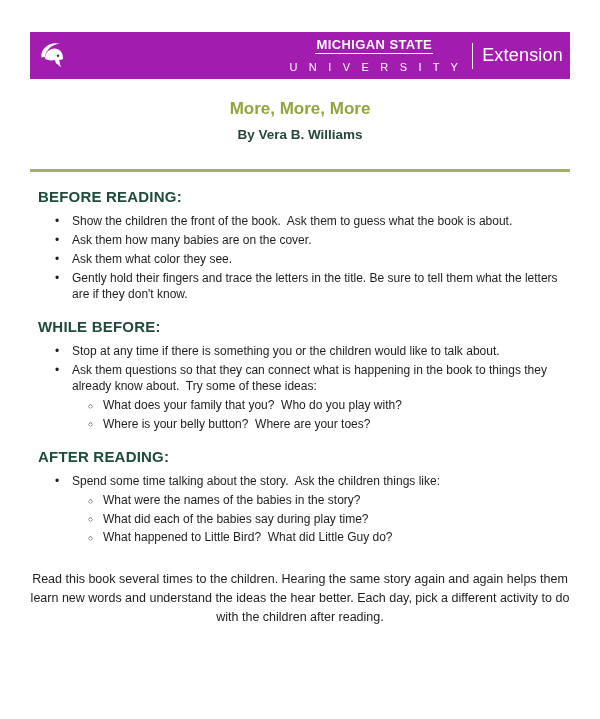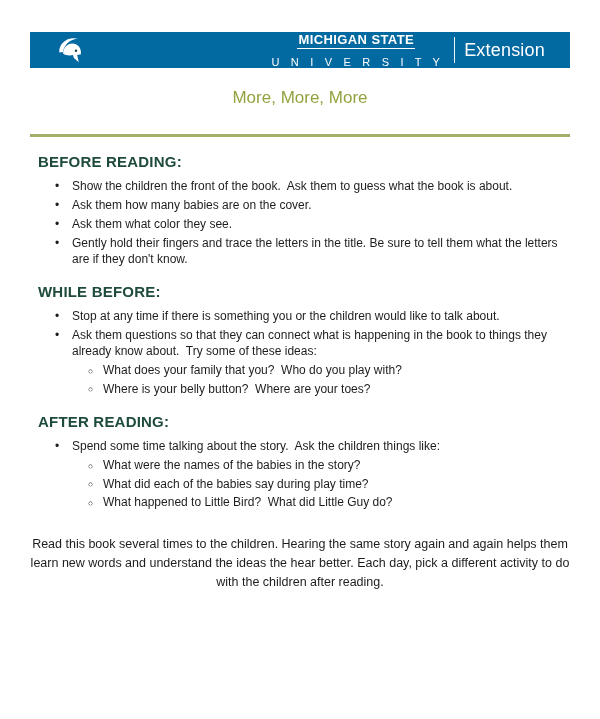--- a/index.html
+++ b/index.html
@@ -5,42 +5,42 @@
   html,body{margin:0;padding:0;}
   body{
     width:600px;height:719px;background:#ffffff;overflow:hidden;
     font-family:"Liberation Sans","DejaVu Sans",sans-serif;
     -webkit-font-smoothing:antialiased;
   }
   .page{width:600px;height:719px;position:relative;}
 
   
   .msu-bar{
-    margin:32px 30px 0 30px;height:20px;background:#0369a1;
+    margin:32px 30px 0 30px;height:47px;background:#a21caf;
     display:flex;align-items:center;justify-content:space-between;
-    padding:18px;box-sizing:border-box;
+    padding:0;box-sizing:border-box;
   }
   .helmet-wrap{margin-left:9px;display:flex;align-items:center;height:100%;}
   .msu-wordmark{display:flex;align-items:center;color:#ffffff;margin-right:7px;}
   .msu-stack{display:flex;flex-direction:column;align-items:center;line-height:1;}
   .msu-line1{
     font-size:13px;font-weight:700;letter-spacing:0.4px;
     border-bottom:1.5px solid #ffffff;padding:0 1px 2px 1px;white-space:nowrap;
   }
   .msu-line2{
     font-size:11px;font-weight:400;letter-spacing:4.2px;
     margin-top:8px;padding-left:3px;white-space:nowrap;
   }
   .msu-divider{width:1px;height:26px;background:#ffffff;opacity:.95;margin:0 9px 0 10px;}
   .msu-extension{font-size:18px;font-weight:400;letter-spacing:0.2px;}
 
   
   .doc-title{
     margin:20px 30px 0 30px;text-align:center;
-    font-size:17px;font-weight:400;color:#93A33F;line-height:20px;
+    font-size:17px;font-weight:700;color:#93A33F;line-height:20px;
   }
   .doc-byline{
     margin:8px 30px 0 30px;text-align:center;
     font-size:13.5px;font-weight:700;color:#24463C;line-height:16px;
   }
 
   
   .green-rule{margin:26px 30px 0 30px;height:3px;background:#A2AF69;}
   .doc-intro{
     margin:13px 30px 0 30px;font-size:12px;font-weight:700;color:#1d1d1d;
@@ -88,20 +88,21 @@
       <div class="msu-stack">
         <div class="msu-line1">MICHIGAN STATE</div>
         <div class="msu-line2">U N I V E R S I T Y</div>
       </div>
       <div class="msu-divider"></div>
       <div class="msu-extension">Extension</div>
     </div>
   </div>
 
   <div class="doc-title">More, More, More</div>
+  <div class="doc-byline">By Vera B. Williams</div>
 
   <div class="green-rule"></div>
 
   <div class="sections">
       <section class="doc-section">
         <h2 class="sec-heading">BEFORE READING:</h2>
         <div class="blist">
           <div class="li l1">
             <span class="marker m1">•</span>
             <span class="litext">Show the children the front of the book.  Ask them to guess what the book is about.</span>

